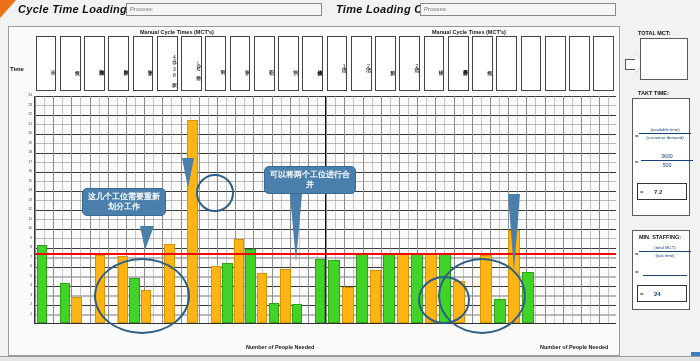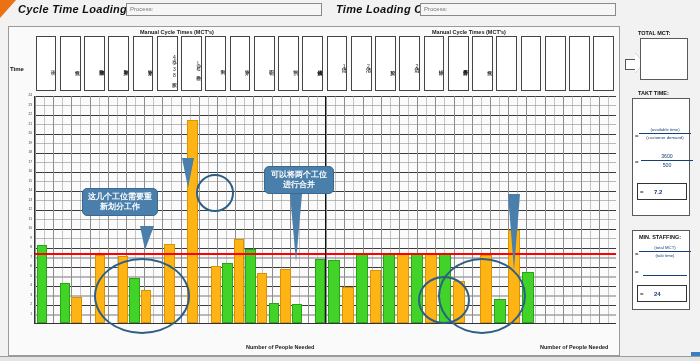--- a/index.html
+++ b/index.html
@@ -338,26 +338,26 @@
     <div class="taktline" id="takt-right" style="left: 291px; width: 291px; bottom: 68.4px;"></div>
   </div>
 
   <div class="ellipse" style="left:94px;top:258px;width:92px;height:72px;"></div>
   <div class="ellipse" style="left:196px;top:174px;width:34px;height:34px;"></div>
   <div class="ellipse" style="left:418px;top:276px;width:48px;height:44px;"></div>
   <div class="ellipse" style="left:438px;top:258px;width:84px;height:72px;"></div>
 
   <div class="tail" style="left:182px;top:158px;border-left:6px solid transparent;border-right:6px solid transparent;border-top:30px solid #4a7fab;"></div>
 
-  <div class="callout" id="co-rebalance" style="left:82px;top:188px;width:76px;">
+  <div class="callout" id="co-rebalance" style="left:82px;top:188px;width:84px;">
     <span>这几个工位需要重新划分工作</span>
   </div>
   <div class="tail" style="left:140px;top:226px;border-left:5px solid transparent;border-right:9px solid transparent;border-top:24px solid #4a7fab;"></div>
 
-  <div class="callout" id="co-merge2" style="left:264px;top:166px;width:70px;font-family:Liberation Mono, monospace;">
+  <div class="callout" id="co-merge2" style="left:264px;top:166px;width:92px;font-family:Liberation Mono, monospace;">
     <span>可以将两个工位进行合并</span>
   </div>
   <div class="tail" style="left:290px;top:194px;border-left:6px solid transparent;border-right:6px solid transparent;border-top:68px solid #4a7fab;"></div>
 
   <div class="tail" style="left:508px;top:194px;border-left:6px solid transparent;border-right:6px solid transparent;border-top:76px solid #4a7fab;"></div>
 
   <div class="botcap" id="botcap-left">Number of People Needed</div>
   <div class="botcap" id="botcap-right">Number of People Needed</div>
 
   <div class="arrow-body"></div>

